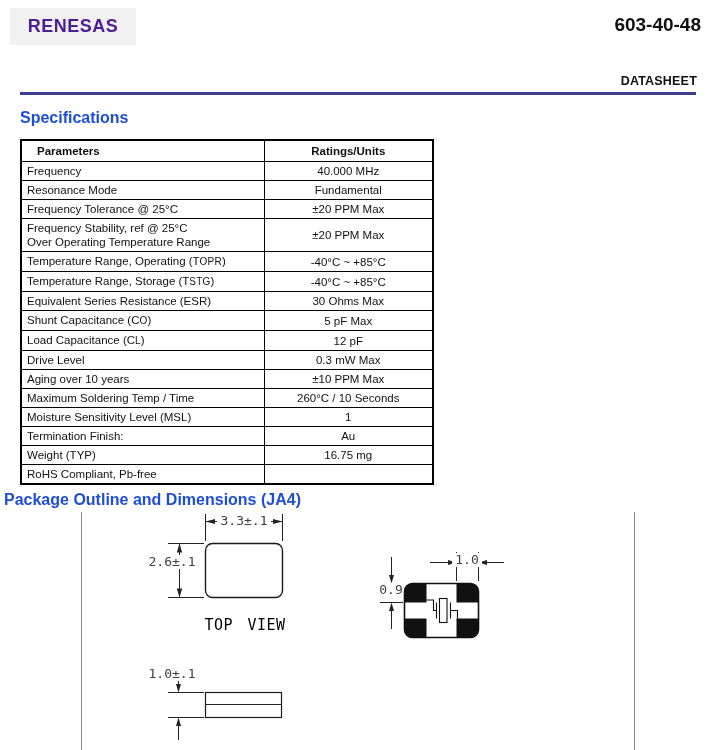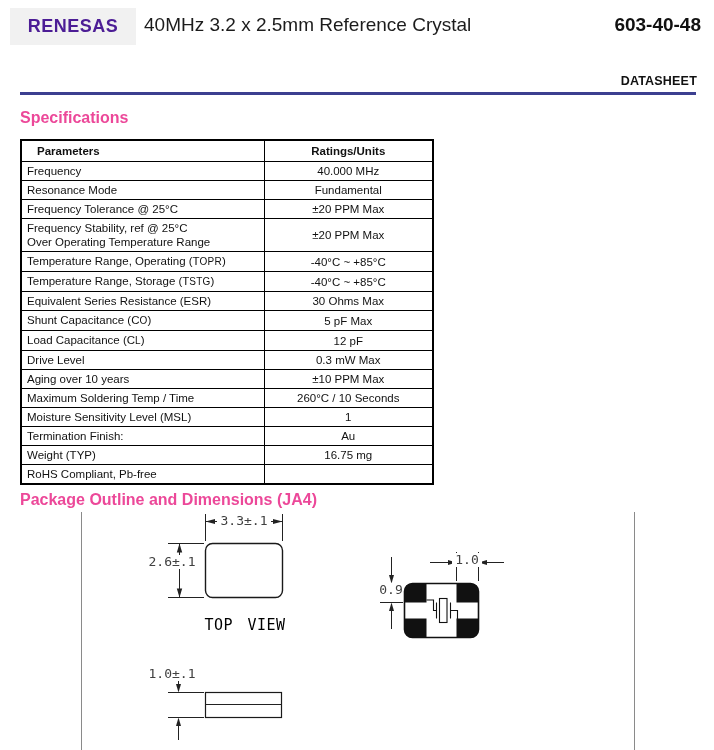--- a/index.html
+++ b/index.html
@@ -18,23 +18,23 @@
   .logo-text {
     font-size:18px; font-weight:bold; letter-spacing:0.5px;
     color:#4c1d95; transform:scaleY(1.02);
   }
   .doc-title { left:144px; top:14px; font-size:19px; font-weight:normal; color:#1c1c1c; }
   .part-number { right:13px; top:14px; font-size:19px; font-weight:bold; }
   .datasheet-label { right:17px; top:74px; font-size:12.5px; font-weight:bold; letter-spacing:0.2px; }
   .header-rule { left:20px; top:92px; width:676px; height:3px; background:#3c3f90; }
 
   
-  .section-heading { font-size:16px; font-weight:bold; color:#ec4899; }
+  .section-heading { font-size:16px; font-weight:bold; color:#1d4ed8; }
   .spec-heading { left:20px; top:109px; }
-  .pkg-heading  { left:20px; top:491px;text-align:center; }
+  .pkg-heading  { left:4px; top:491px;text-align:center; }
 
   
   .spec-table-wrap { left:20px; top:139px; }
   table.spec { border-collapse:collapse; width:414px; table-layout:fixed; }
   table.spec, table.spec th, table.spec td { border:1px solid #000; }
   table.spec { border-width:2px; }
   table.spec th, table.spec td { font-size:11.5px; line-height:14px; padding:2px 5px; vertical-align:middle; }
   table.spec th { padding:3px 15px; text-align:left; }
   table.spec th.val, table.spec td.val { text-align:center; }
   col.c1 { width:243px; }
@@ -59,21 +59,20 @@
   .lbl-side-height  { left:146px; top:667px; width:52px; }
 </style>
 </head>
 <body>
 
 <div class="page">
 
   <div class="abs logo-box">
     <span class="logo-text">RENESAS</span>
   </div>
-  <div class="abs doc-title">40MHz 3.2 x 2.5mm Reference Crystal</div>
   <div class="abs part-number">603-40-48</div>
   <div class="abs datasheet-label">DATASHEET</div>
   <div class="abs header-rule"></div>
 
   <div class="abs section-heading spec-heading">Specifications</div>
 
   <div class="abs spec-table-wrap">
     <table class="spec">
       <colgroup>
           <col class="c1">

